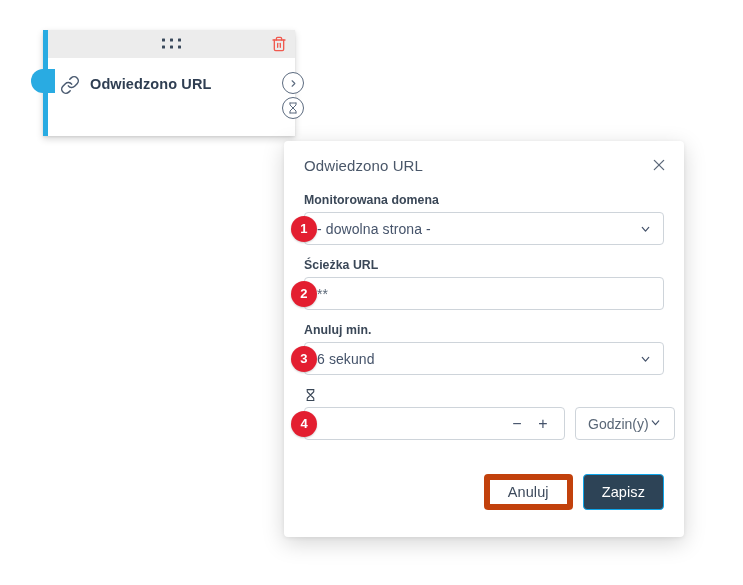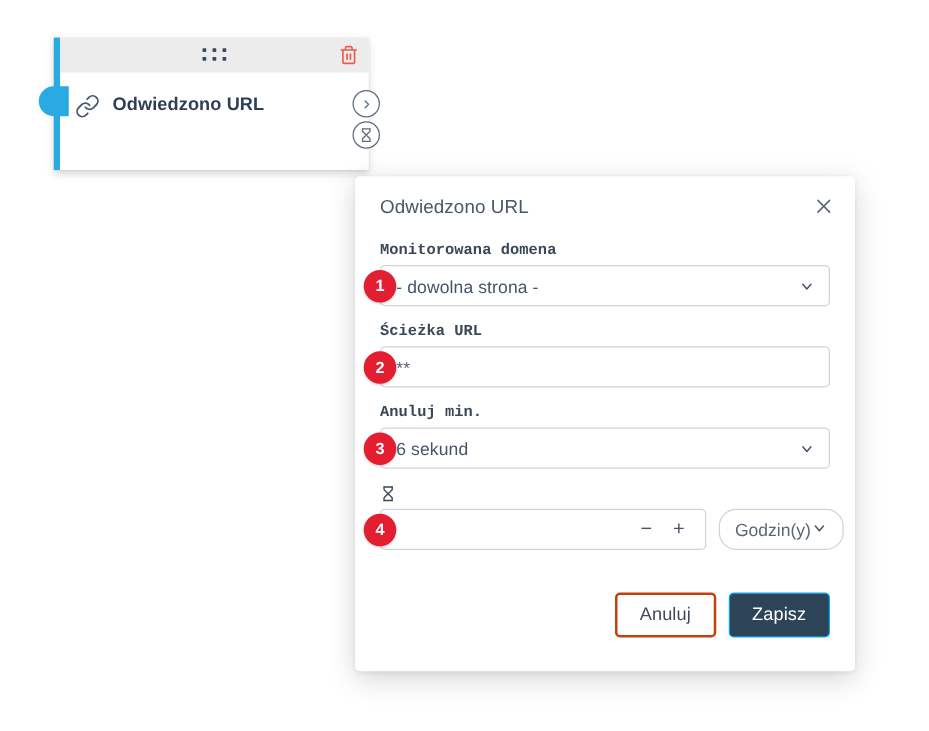--- a/index.html
+++ b/index.html
@@ -101,21 +101,20 @@
     width: 16px; height: 16px;
     cursor: pointer; line-height: 0;
   }
   .dlg-body { padding: 4px 20px 0 20px; }
 
   .field { position: relative; margin-bottom: 13px; }
   .field-label {
     font-size: 12.3px; color: #3a4757; font-weight: 700;
     margin-bottom: 5px; display: flex; align-items: center; gap: 5px;
     letter-spacing: 0.05px;
-    font-family: Liberation Mono, monospace;
   }
   .label-icon { width: 13px; height: 14px; line-height: 0; flex: 0 0 13px; }
 
   .control {
     position: relative;
     height: 33px;
     border: 1px solid #ced4da;
     border-radius: 4px;
     background: #ffffff;
     display: flex; align-items: center;
@@ -169,21 +168,21 @@
     font-size: 16px; color: #44526a;
     font-family: "Liberation Sans", sans-serif;
     padding: 0; line-height: 1;
   }
   .step-btn.plus { margin-right: 8px; }
   .unit-select {
     position: relative;
     flex: 1 1 auto;
     height: 33px;
     border: 1px solid #ced4da;
-    border-radius: 14px;
+    border-radius: 4px;
     background: #ffffff;
     display: flex; align-items: center;
     padding: 0 12px;
     font-size: 14px; color: #5a6777;
     cursor: pointer;
   }
 
   .dlg-footer {
     position: absolute;
     left: 0; right: 0; bottom: 0;
@@ -196,21 +195,21 @@
     height: 36px;
     border-radius: 4px;
     font-size: 14.5px;
     font-family: "Liberation Sans", sans-serif;
     cursor: pointer;
     padding: 0 18px;
     letter-spacing: 0.1px;
   }
   .btn-cancel {
     background: #ffffff; color: #3d4a5c;
-    border: 2px solid #c2410c;
+    border: 6px solid #c2410c;
   }
   .btn-save {
     background: #2d4356; color: #ffffff;
     border: 1px solid #0ea5e9;
     text-align: right;
   }
 </style>
 </head>
 <body>
 

